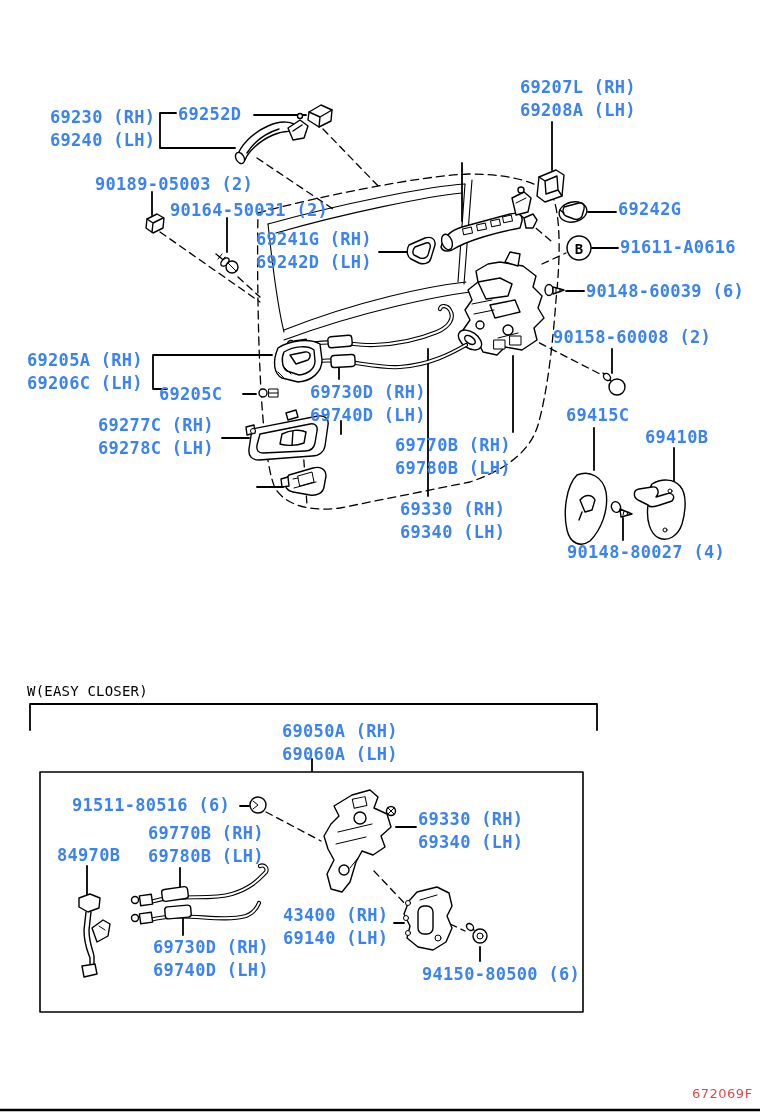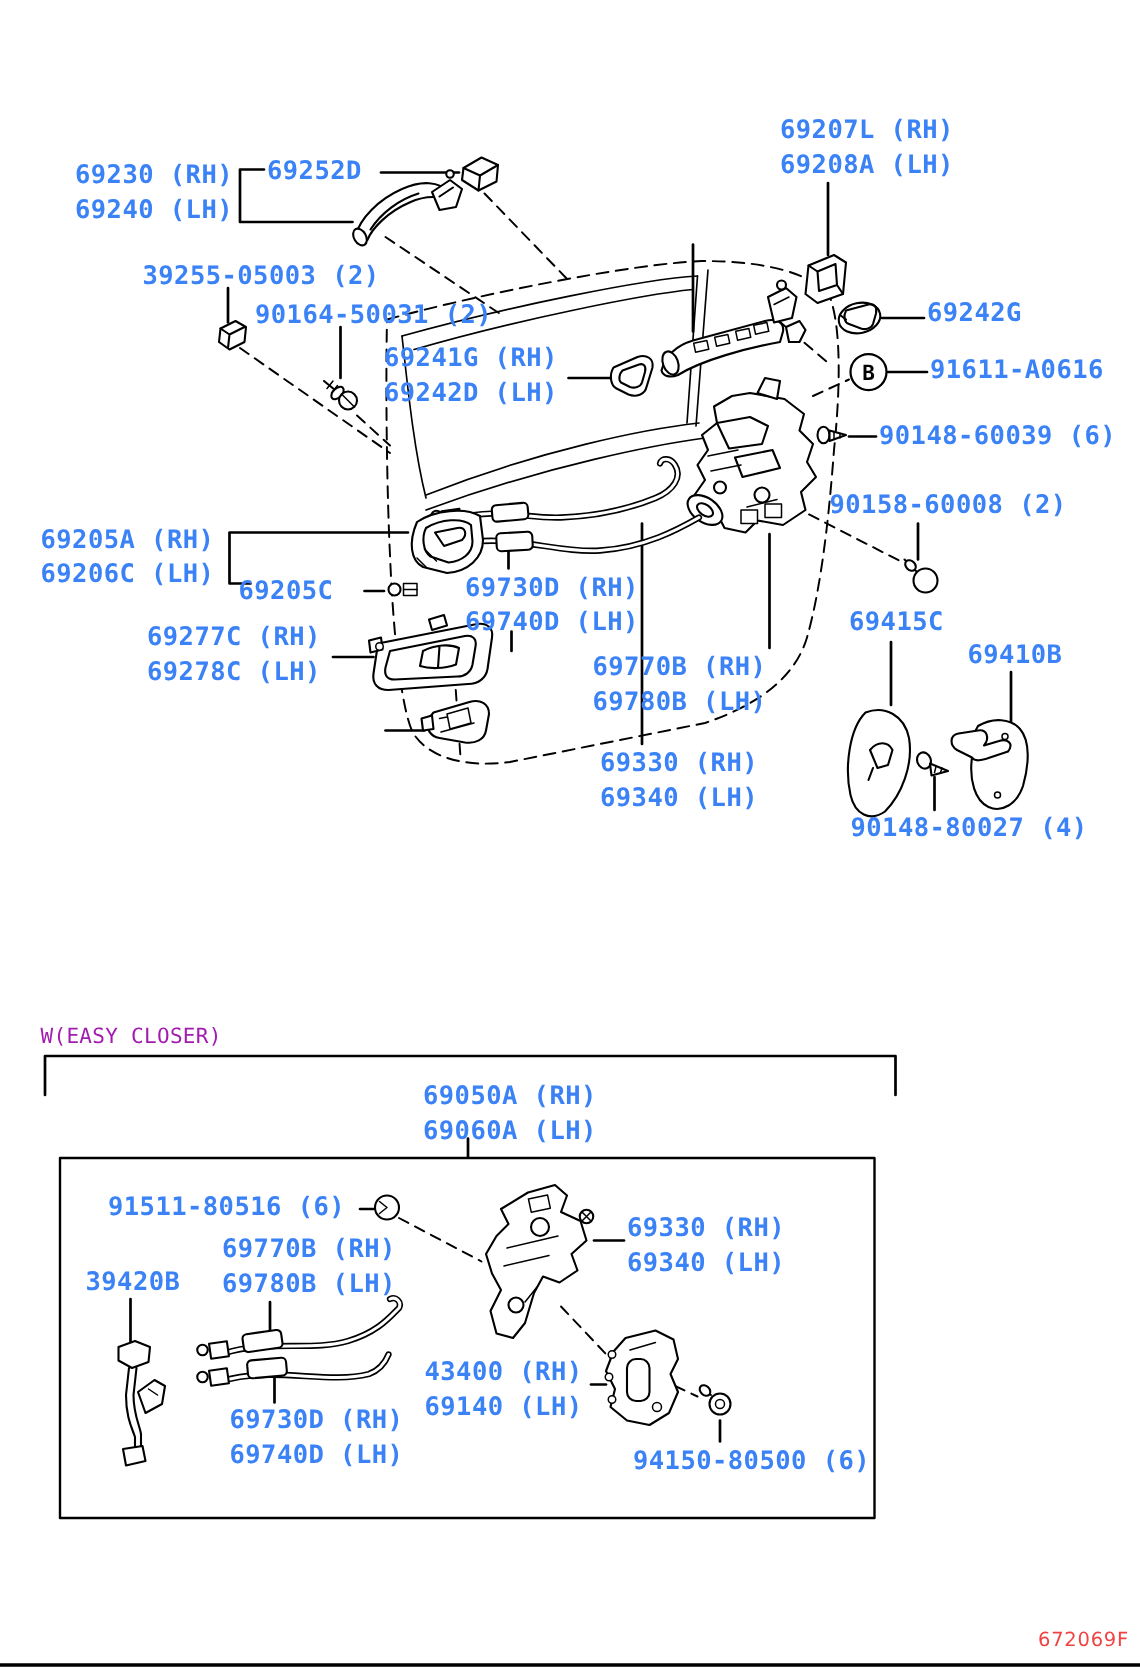--- a/index.html
+++ b/index.html
@@ -7,21 +7,21 @@
     position:relative;width:760px;height:1112px;background:#ffffff;
     font-family:"DejaVu Sans Mono","Liberation Mono",monospace;
     overflow:hidden;margin:0 auto;
   }
   #art{position:absolute;left:0;top:0;}
   .lbl{
     position:absolute;color:#3b82f6;font-size:17px;font-weight:700;
     line-height:23px;letter-spacing:.3px;white-space:pre-line;
   }
   .note{
-    position:absolute;color:#a21caf;font-size:14px;font-weight:400;
+    position:absolute;color:#000000;font-size:14px;font-weight:400;
     line-height:16px;letter-spacing:.2px;white-space:pre;
   }
   .code{
     position:absolute;color:#ef4444;font-size:13px;font-weight:400;
     font-family:"DejaVu Sans","Liberation Sans",sans-serif;letter-spacing:.5px;
   }
   svg *{vector-effect:non-scaling-stroke;}
 </style>
 </head>
 <body>
@@ -321,21 +321,21 @@
       <circle cx="480" cy="936" r="7"></circle>
       <circle cx="480" cy="936" r="3" stroke-width="1"></circle>
     </g>
 
     <path d="M0,1110 H760" stroke-width="2.4"></path>
   </svg>
 
   <div class="lbl" style="left:50px;top:106px">69230 (RH)
 69240 (LH)</div>
   <div class="lbl" style="left:178px;top:103px">69252D</div>
-  <div class="lbl" style="left:95px;top:173px">39255-05003 (2)</div>
+  <div class="lbl" style="left:95px;top:173px">90189-05003 (2)</div>
   <div class="lbl" style="left:170px;top:199px">90164-50031 (2)</div>
   <div class="lbl" style="left:256px;top:228px">69241G (RH)
 69242D (LH)</div>
   <div class="lbl" style="left:520px;top:76px">69207L (RH)
 69208A (LH)</div>
   <div class="lbl" style="left:618px;top:198px">69242G</div>
   <div class="lbl" style="left:620px;top:236px">91611-A0616</div>
   <div class="lbl" style="left:586px;top:280px">90148-60039 (6)</div>
   <div class="lbl" style="left:553px;top:326px">90158-60008 (2)</div>
   <div class="lbl" style="left:27px;top:349px">69205A (RH)
@@ -352,21 +352,21 @@
   <div class="lbl" style="left:400px;top:498px">69330 (RH)
 69340 (LH)</div>
   <div class="lbl" style="left:567px;top:541px">90148-80027 (4)</div>
 
   <div class="note" style="left:27px;top:683px">W(EASY CLOSER)</div>
   <div class="lbl" style="left:282px;top:720px">69050A (RH)
 69060A (LH)</div>
   <div class="lbl" style="left:72px;top:794px">91511-80516 (6)</div>
   <div class="lbl" style="left:148px;top:822px">69770B (RH)
 69780B (LH)</div>
-  <div class="lbl" style="left:57px;top:844px">39420B</div>
+  <div class="lbl" style="left:57px;top:844px">84970B</div>
   <div class="lbl" style="left:418px;top:808px">69330 (RH)
 69340 (LH)</div>
   <div class="lbl" style="left:283px;top:904px">43400 (RH)
 69140 (LH)</div>
   <div class="lbl" style="left:153px;top:936px">69730D (RH)
 69740D (LH)</div>
   <div class="lbl" style="left:422px;top:963px">94150-80500 (6)</div>
 
   <div class="code" style="left:692px;top:1086px">672069F</div>
 </div>

